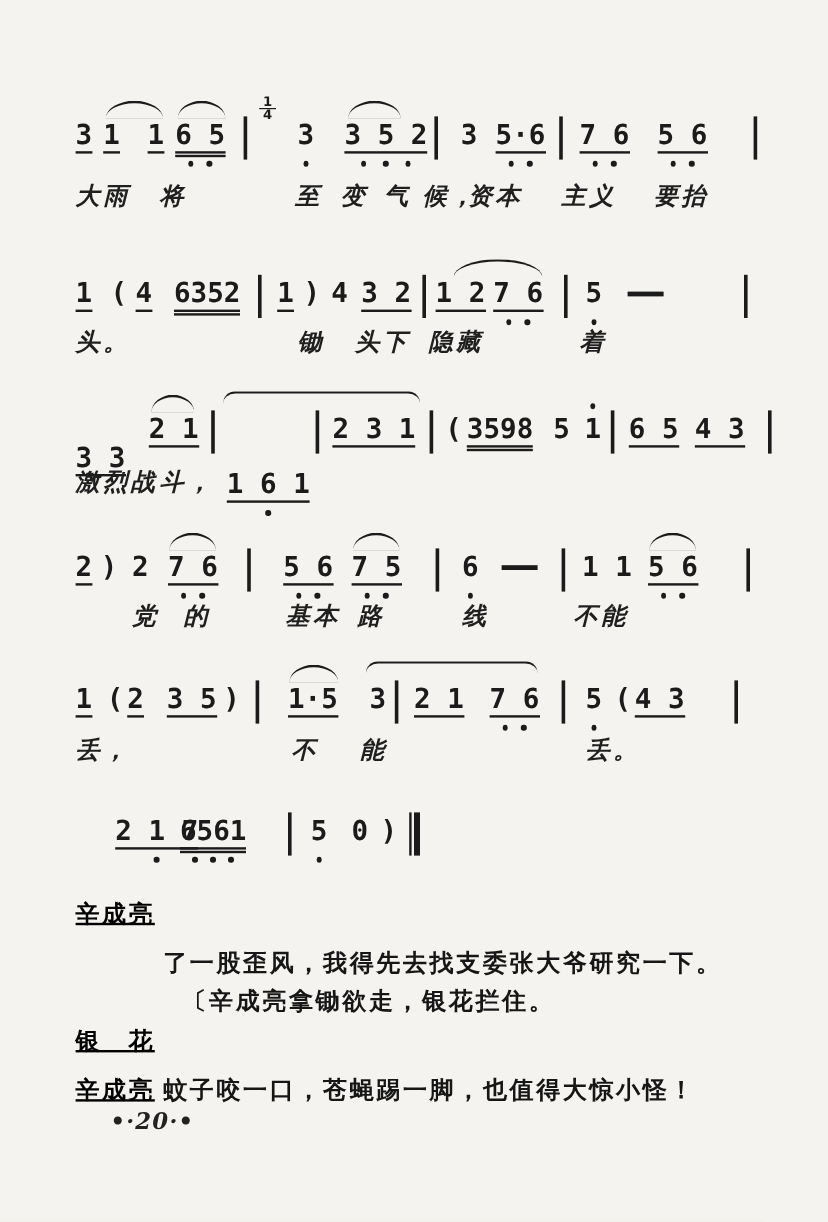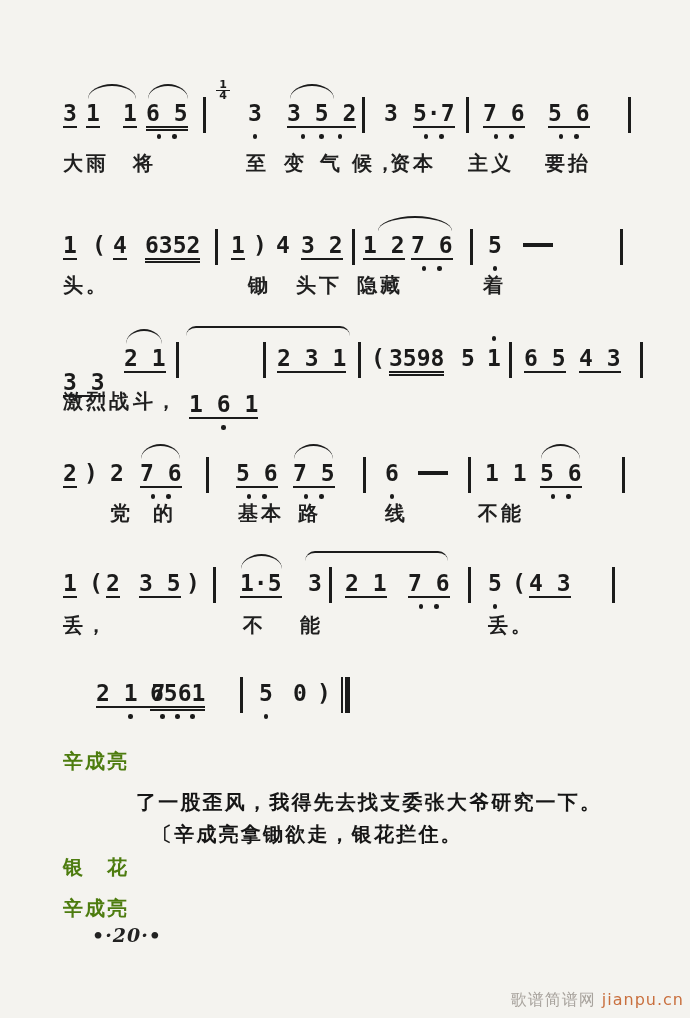--- a/index.html
+++ b/index.html
@@ -22,25 +22,25 @@
   .dash-note{position:absolute;top:11px;width:30px;height:3.5px;background:#1b1b1b;}
   .timesig{position:absolute;top:-20px;width:14px;text-align:center;
         font-family:"DejaVu Sans",sans-serif;font-weight:700;font-size:11px;line-height:10px;color:#1b1b1b;}
   .ts-num{border-bottom:1.5px solid #1b1b1b;}
   .slur{position:absolute;top:-16px;height:13px;border-top:2.5px solid #1b1b1b;
         border-radius:50% 50% 0 0/100% 100% 0 0;}
   .slur.flat{border-radius:10px 10px 0 0;top:-19px;height:15px;}
 
   .lyric-row{position:absolute;left:0;width:690px;height:30px;}
   .lyric{position:absolute;top:0;font-family:"Liberation Serif",serif;font-weight:700;
-        font-size:20px;letter-spacing:3px;color:#1f1f1f;white-space:pre;}
+        font-size:20px;letter-spacing:3px;color:#1f1f1f;white-space:pre;font-style:italic;}
 
   .dialog-row{position:absolute;left:0;width:690px;height:30px;}
   .speaker{position:absolute;top:0;font-family:"Liberation Serif",serif;font-weight:700;
-        font-size:20px;letter-spacing:2px;color:#4d7c0f;white-space:pre;}
+        font-size:20px;letter-spacing:2px;color:#000000;white-space:pre;text-decoration:underline;}
   .dtext{position:absolute;top:0;font-family:"Liberation Serif",serif;font-weight:700;
         font-size:20px;letter-spacing:2.2px;color:#161616;white-space:pre;}
 
   .page-number{position:absolute;left:92px;top:924px;font-family:"DejaVu Serif",serif;
         font-style:italic;font-weight:700;font-size:19px;letter-spacing:1px;color:#222;}
   .watermark{position:absolute;right:6px;top:990px;font-family:"DejaVu Sans",sans-serif;
         font-size:16px;letter-spacing:1px;}
 </style>
 </head>
 <body>
@@ -63,21 +63,21 @@
         <div class="note" style="left: 248px;"><span class="ntxt">3</span><div class="dots-below">
             <div class="dot"></div>
           </div></div>
         <div class="note u1" style="left: 287px;"><span class="ntxt">3 5 2</span><div class="dots-below">
             <div class="dot"></div>
             <div class="dot"></div>
             <div class="dot"></div>
           </div></div>
         <div class="barline" style="left: 362px;"></div>
         <div class="note" style="left: 384px;"><span class="ntxt">3</span></div>
-        <div class="note u1" style="left: 413px;"><span class="ntxt">5·7</span><div class="dots-below">
+        <div class="note u1" style="left: 413px;"><span class="ntxt">5·6</span><div class="dots-below">
             <div class="dot"></div>
             <div class="dot"></div>
           </div></div>
         <div class="barline" style="left: 466px;"></div>
         <div class="note u1" style="left: 483px;"><span class="ntxt">7 6</span><div class="dots-below">
             <div class="dot"></div>
             <div class="dot"></div>
           </div></div>
         <div class="note u1" style="left: 548px;"><span class="ntxt">5 6</span><div class="dots-below">
             <div class="dot"></div>
@@ -255,20 +255,17 @@
         <span class="dtext" style="left: 136px;">了一股歪风，我得先去找支委张大爷研究一下。</span>
       </div>
       <div class="dialog-row" style="top: 821px;">
         <span class="dtext" style="left: 152px;">〔辛成亮拿锄欲走，银花拦住。</span>
       </div>
       <div class="dialog-row" style="top: 854px;">
         <span class="speaker" style="left: 63px;">银　花</span>
       </div>
       <div class="dialog-row" style="top: 895px;">
         <span class="speaker" style="left: 63px;">辛成亮</span>
+        <span class="dtext" style="left: 136px;">蚊子咬一口，苍蝇踢一脚，也值得大惊小怪！</span>
       </div>
     </div>
   <div class="page-number">•·20·•</div>
-  <div class="watermark">
-    <span style="color: rgb(168, 163, 157);">歌谱简谱网 </span>
-    <span style="color: rgb(201, 112, 63);">jianpu.cn</span>
-  </div>
 </div>
 
 </body></html>

